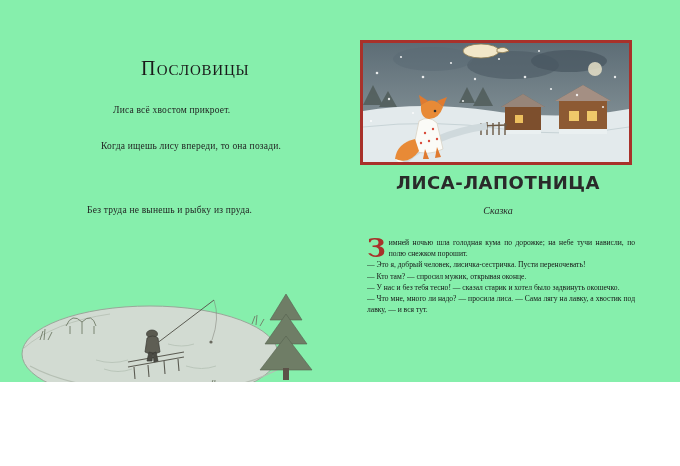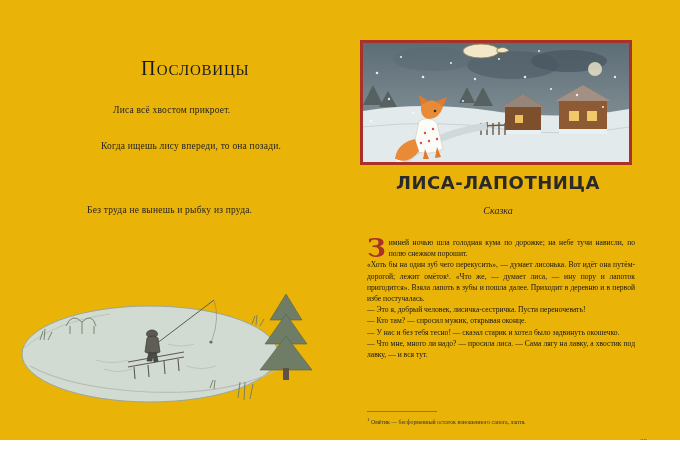--- a/index.html
+++ b/index.html
@@ -6,22 +6,22 @@
     margin: 0;
     padding: 0;
     background: #ffffff;
   }
   body {
     font-family: "Liberation Serif", serif;
   }
   .page {
     position: relative;
     width: 680px;
-    height: 440px;
-    background: #eab308;
+    height: 382px;
+    background: #86efac;
     overflow: hidden;
   }
 
   
   .left-page {
     position: absolute;
     left: 0; top: 0;
     width: 340px; height: 466px;
   }
   .proverbs-title {
@@ -297,21 +297,20 @@
           <path d="M134 6 q8 -4 12 2 q-6 3 -12 1 z" fill="#f2e7c8" stroke="#8d7a4e" stroke-width="0.8"></path>
         </g>
       </svg>
     </div>
 
     <div class="story-title">ЛИСА-ЛАПОТНИЦА</div>
     <div class="story-subtitle">Сказка</div>
 
     <div class="body-text">
       <p><span class="bigdrop">З</span><span>имней ночью шла голодная кума по дорожке; на небе тучи нависли, по полю снежком порошит.</span></p>
-      <p>«Хоть бы на один зуб чего перекусить», — думает лисонька. Вот идёт она путём-дорогой; лежит омёток¹. «Что же, — думает лиса, — ину пору и лапоток пригодится». Взяла лапоть в зубы и пошла далее. Приходит в деревню и в первой избе постучалась.</p>
       <p>— Это я, добрый человек, лисичка-сестричка. Пусти переночевать!</p>
       <p>— Кто там? — спросил мужик, открывая оконце.</p>
       <p>— У нас и без тебя тесно! — сказал старик и хотел было задвинуть окошечко.</p>
       <p>— Что мне, много ли надо? — просила лиса. — Сама лягу на лавку, а хвостик под лавку, — и вся тут.</p>
     </div>
 
     <div class="footnote-rule"></div>
     <div class="footnote">
       <sup>1</sup>
       <span>Омётик — бесформенный остаток изношенного сапога, лаптя.</span>

